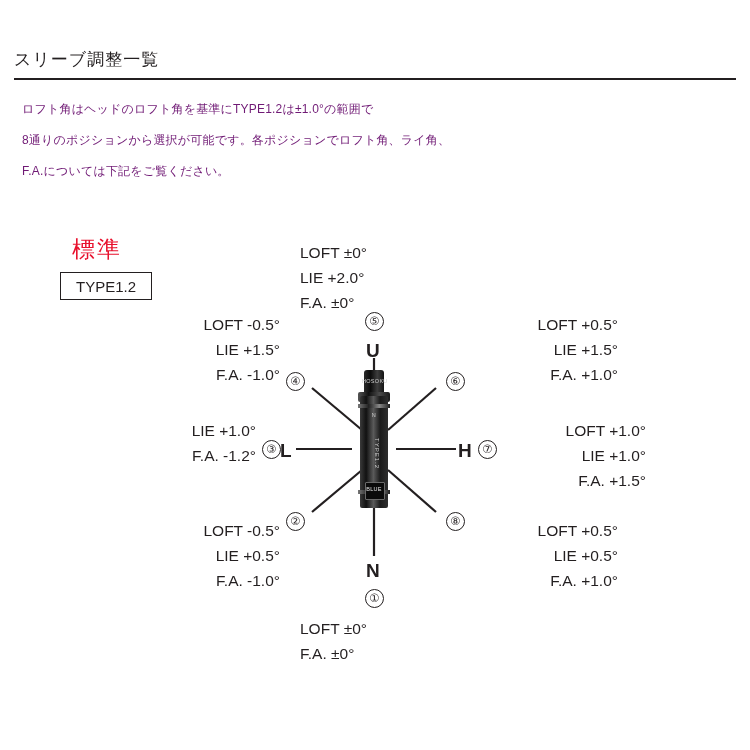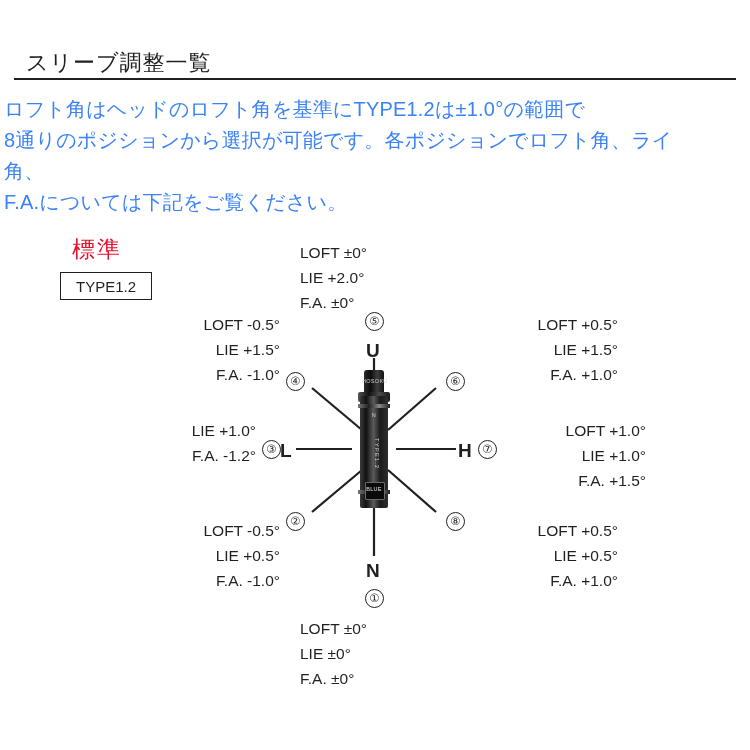--- a/index.html
+++ b/index.html
@@ -17,42 +17,42 @@
   .page {
     position: relative;
     width: 750px;
     height: 750px;
     box-sizing: border-box;
   }
 
   
   .title {
     position: absolute;
-    left: 26px;
+    left: 14px;
     top: 48px;
-    font-size: 22px;
+    font-size: 17px;
     letter-spacing: 1px;
     color: #231f20;
   }
   .title-rule {
     position: absolute;
     left: 14px;
     top: 78px;
     width: 722px;
     height: 2px;
     background: #231f20;
   }
   .intro {
     position: absolute;
-    left: 4px;
+    left: 22px;
     top: 94px;
     width: 700px;
-    font-size: 20px;
+    font-size: 12px;
     line-height: 31px;
-    color: #3b82f6;
+    color: #701a75;
     letter-spacing: 0.2px;
   }
 
   
   .std-label {
     position: absolute;
     left: 72px;
     top: 234px;
     font-size: 23px;
     font-weight: normal;
@@ -250,21 +250,20 @@
     <div class="num" style="left:286px; top:512px;">②</div>
     <div class="num" style="left:262px; top:440px;">③</div>
     <div class="num" style="left:286px; top:372px;">④</div>
     <div class="num" style="left:365px; top:312px;">⑤</div>
     <div class="num" style="left:446px; top:372px;">⑥</div>
     <div class="num" style="left:478px; top:440px;">⑦</div>
     <div class="num" style="left:446px; top:512px;">⑧</div>
 
     <div class="spec center-align" style="left:300px; top:616px; width:148px;">
       <div>LOFT ±0°</div>
-      <div>LIE ±0°</div>
       <div>F.A. ±0°</div>
     </div>
 
     <div class="spec right-align" style="left:150px; top:518px; width:130px;">
       <div>LOFT -0.5°</div>
       <div>LIE +0.5°</div>
       <div>F.A. -1.0°</div>
     </div>
 
     <div class="spec right-align" style="left:130px; top:418px; width:126px;">

